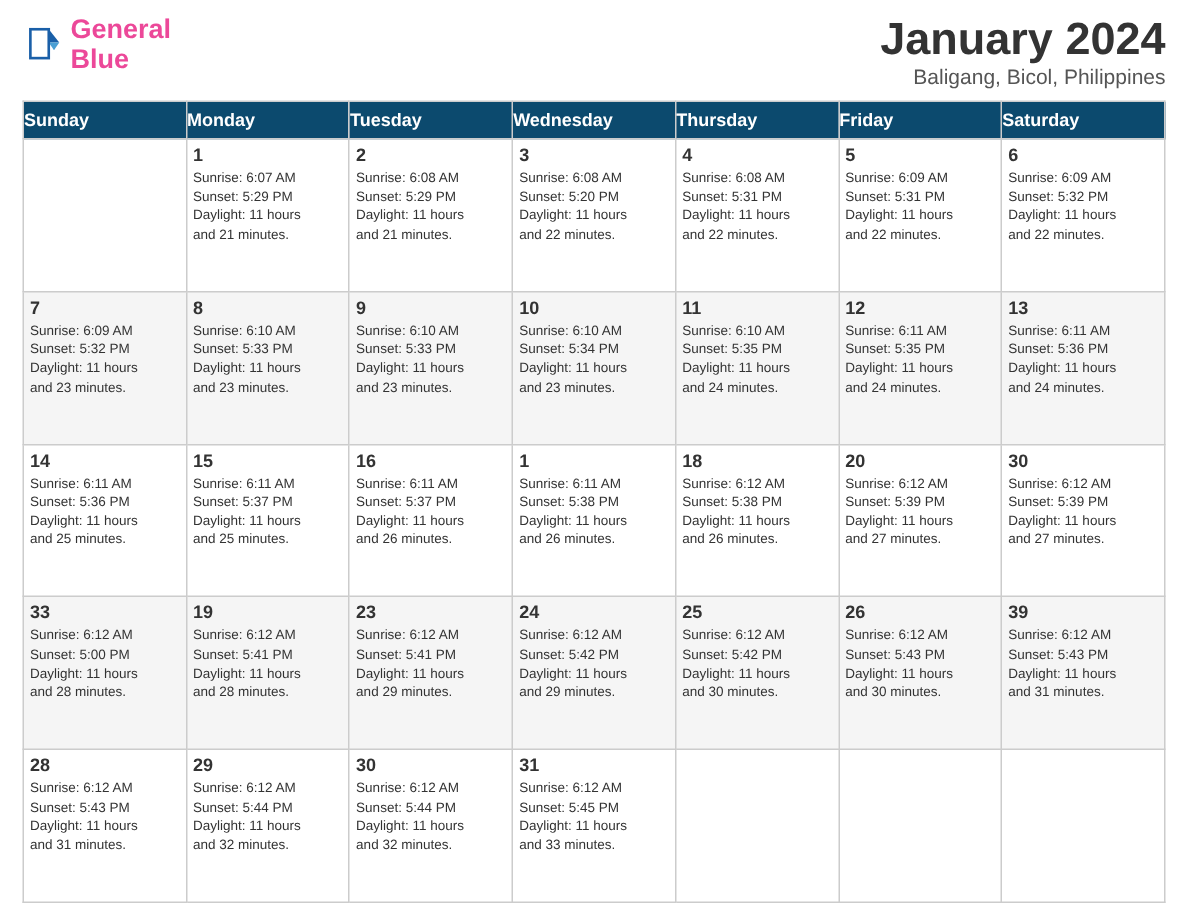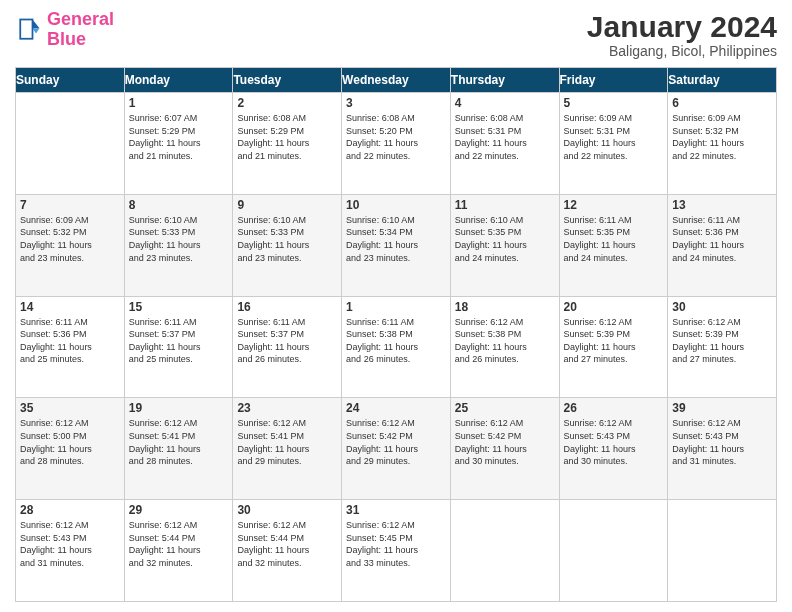--- a/index.html
+++ b/index.html
@@ -314,21 +314,21 @@
             <div class="cell-content">
               <div>Sunrise: 6:12 AM</div>
               <div>Sunset: 5:39 PM</div>
               <div>Daylight: 11 hours</div>
               <div>and 27 minutes.</div>
             </div>
           </td>
         </tr>
         <tr>
           <td>
-            <span class="day-number">35</span>
+            <span class="day-number">33</span>
             <div class="cell-content">
               <div>Sunrise: 6:12 AM</div>
               <div>Sunset: 5:00 PM</div>
               <div>Daylight: 11 hours</div>
               <div>and 28 minutes.</div>
             </div>
           </td>
           <td>
             <span class="day-number">19</span>
             <div class="cell-content">

